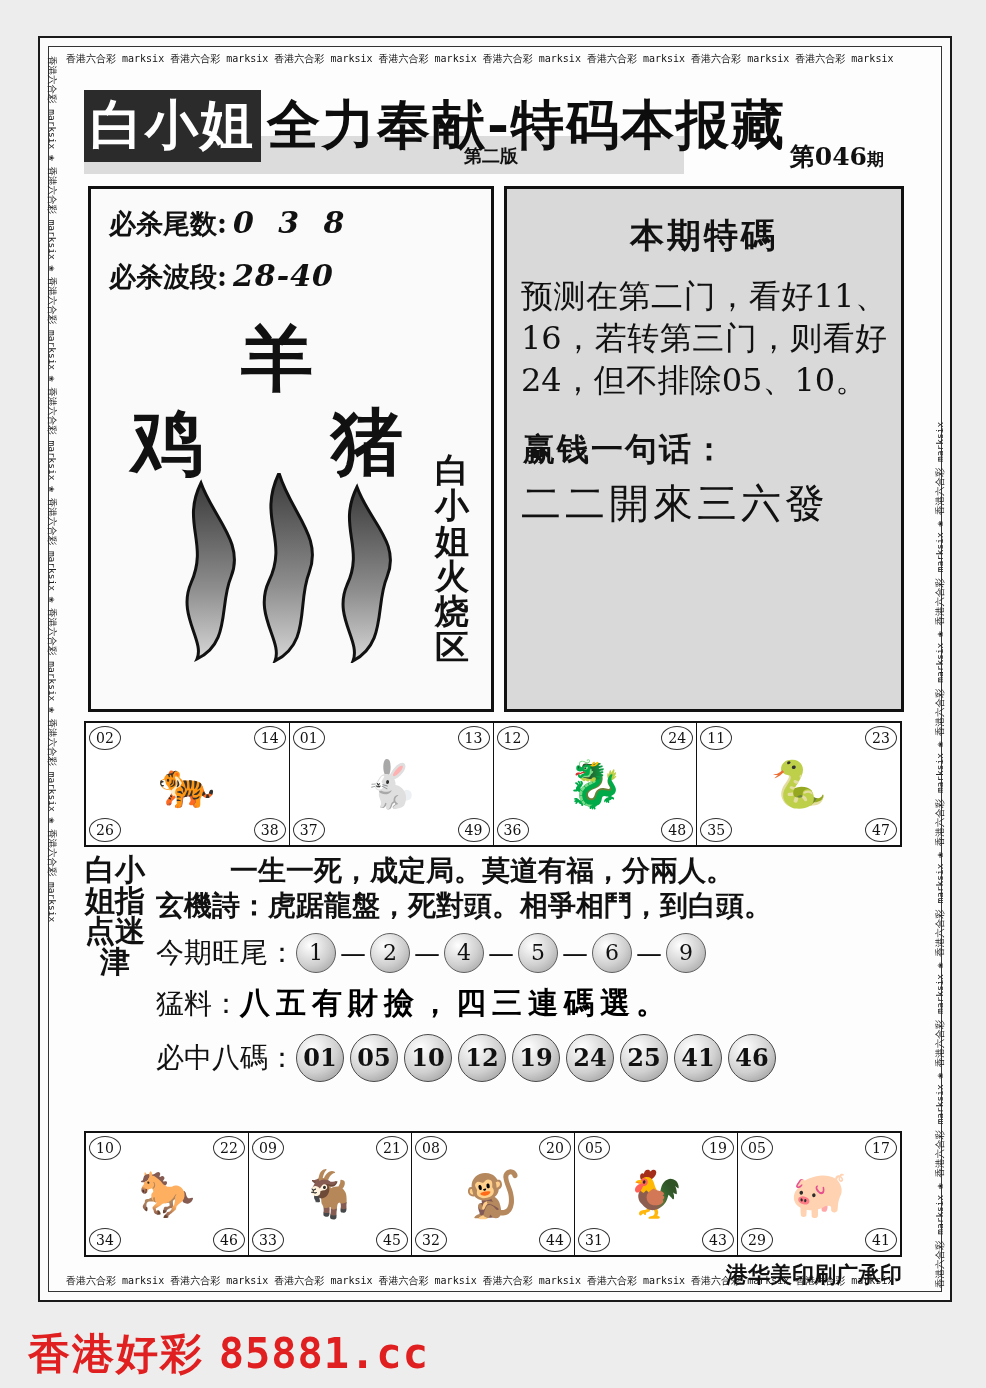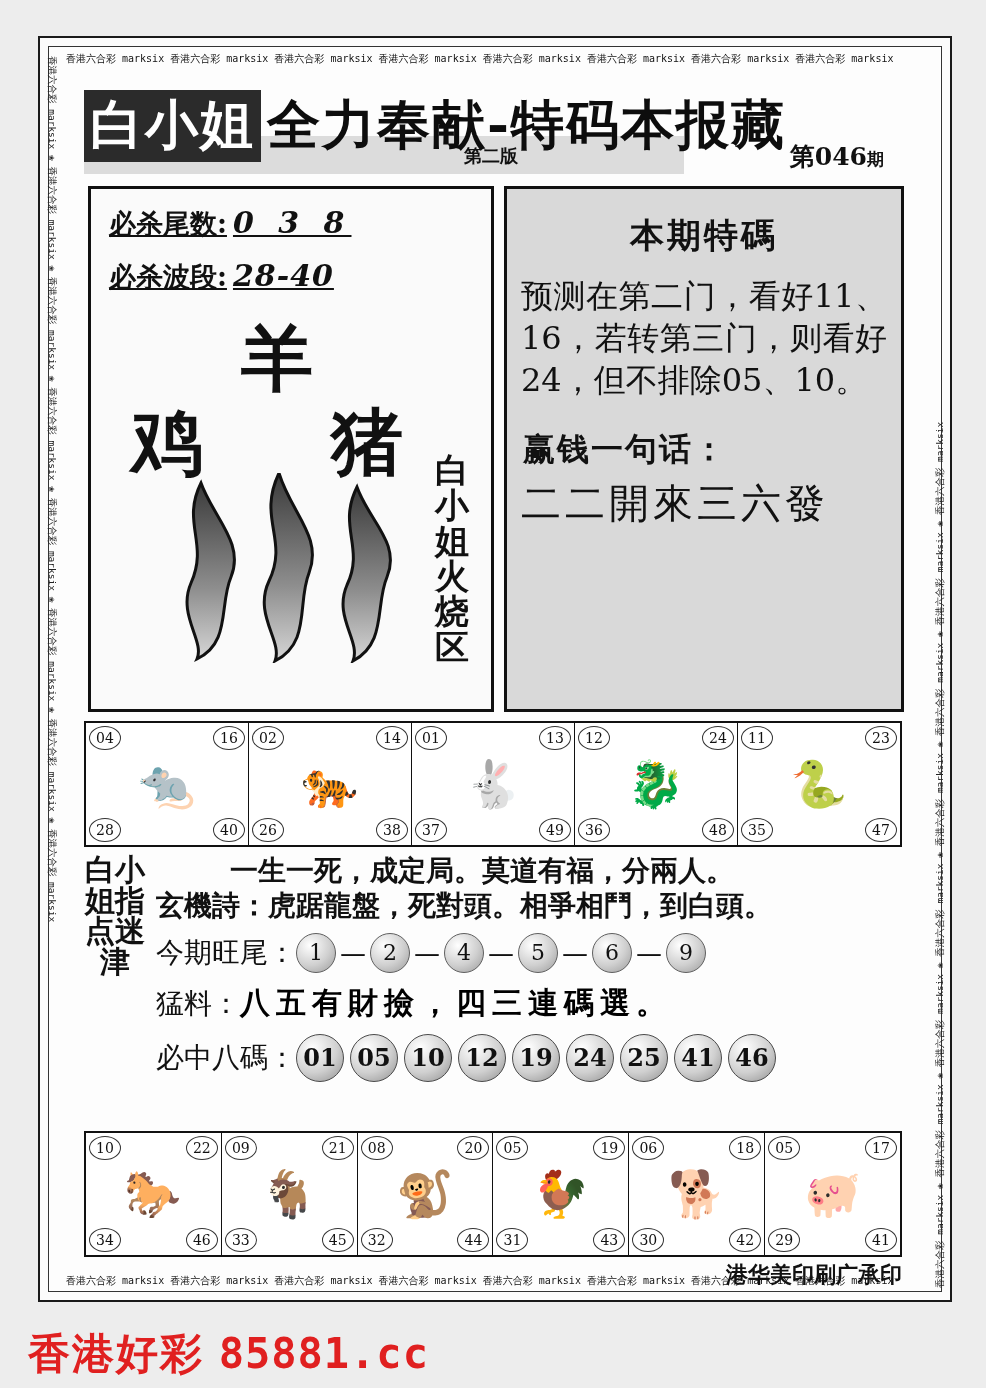--- a/index.html
+++ b/index.html
@@ -27,21 +27,21 @@
   .hdr-issue{position:absolute;right:18px;top:66px;font-family:"DejaVu Serif","Liberation Serif",serif;font-size:25px;font-weight:bold;color:#111;}
   .hdr-issue small{font-size:17px;}
   .hdr-band{position:absolute;left:0;top:62px;width:600px;height:38px;background:#dcdcdc;}
   .hdr-edition{position:absolute;left:380px;top:70px;font-family:"DejaVu Serif","Liberation Serif",serif;font-size:18px;font-weight:bold;color:#111;border:0;}
 
   
   .top-row{position:relative;height:525px;margin-top:2px;}
   .box-left{position:absolute;left:4px;top:0;width:400px;height:520px;border:3px solid #111;background:#fafafa;overflow:hidden;}
   .box-right{position:absolute;left:420px;top:0;width:394px;height:520px;border:3px solid #111;background:#d9d9d9;overflow:hidden;}
 
-  .kill-line{font-family:"DejaVu Serif","Liberation Serif",serif;font-weight:bold;font-size:27px;color:#111;margin:16px 0 0 18px;white-space:nowrap;text-decoration:underline;}
+  .kill-line{font-family:"DejaVu Serif","Liberation Serif",serif;font-weight:bold;font-size:27px;color:#111;margin:16px 0 0 18px;white-space:nowrap;}
   .kill-line .val{font-style:italic;font-size:30px;letter-spacing:7px;margin-left:6px;}
   .kill-line .val2{font-style:italic;font-size:30px;letter-spacing:1px;margin-left:6px;}
 
   .zodiac-wrap{position:relative;height:360px;margin-top:8px;}
   .z-main{position:absolute;left:150px;top:8px;font-family:"DejaVu Serif","Liberation Serif",serif;font-size:72px;font-weight:bold;color:#111;}
   .z-l{position:absolute;left:40px;top:92px;font-family:"DejaVu Serif","Liberation Serif",serif;font-size:72px;font-weight:bold;color:#111;}
   .z-r{position:absolute;left:240px;top:92px;font-family:"DejaVu Serif","Liberation Serif",serif;font-size:72px;font-weight:bold;color:#111;}
   .flames{position:absolute;left:70px;top:170px;width:250px;height:190px;}
   .side-vert{position:absolute;right:10px;top:150px;width:58px;font-family:"DejaVu Serif","Liberation Serif",serif;font-size:34px;font-weight:bold;color:#111;line-height:1.04;text-align:center;}
 
@@ -139,27 +139,20 @@
 
         <div class="box-right">
           <div class="br-title">本期特碼</div>
           <div class="br-body">预测在第二门，看好11、16，若转第三门，则看好24，但不排除05、10。</div>
           <div class="br-sub">赢钱一句话：</div>
           <div class="br-phrase">二二開來三六發</div>
         </div>
       </div>
 
       <div class="band">
-        <div class="cell">
-          <div class="num n-tl">04</div>
-          <div class="num n-tr">16</div>
-          <div class="animal">🐀</div>
-          <div class="num n-bl">28</div>
-          <div class="num n-br">40</div>
-        </div>
         <div class="cell">
           <div class="num n-tl">02</div>
           <div class="num n-tr">14</div>
           <div class="animal">🐅</div>
           <div class="num n-bl">26</div>
           <div class="num n-br">38</div>
         </div>
         <div class="cell">
           <div class="num n-tl">01</div>
           <div class="num n-tr">13</div>
@@ -249,27 +242,20 @@
           <div class="num n-br">44</div>
         </div>
         <div class="cell">
           <div class="num n-tl">05</div>
           <div class="num n-tr">19</div>
           <div class="animal">🐓</div>
           <div class="num n-bl">31</div>
           <div class="num n-br">43</div>
         </div>
         <div class="cell">
-          <div class="num n-tl">06</div>
-          <div class="num n-tr">18</div>
-          <div class="animal">🐕</div>
-          <div class="num n-bl">30</div>
-          <div class="num n-br">42</div>
-        </div>
-        <div class="cell">
           <div class="num n-tl">05</div>
           <div class="num n-tr">17</div>
           <div class="animal">🐖</div>
           <div class="num n-bl">29</div>
           <div class="num n-br">41</div>
         </div>
       </div>
 
     </div>
 

